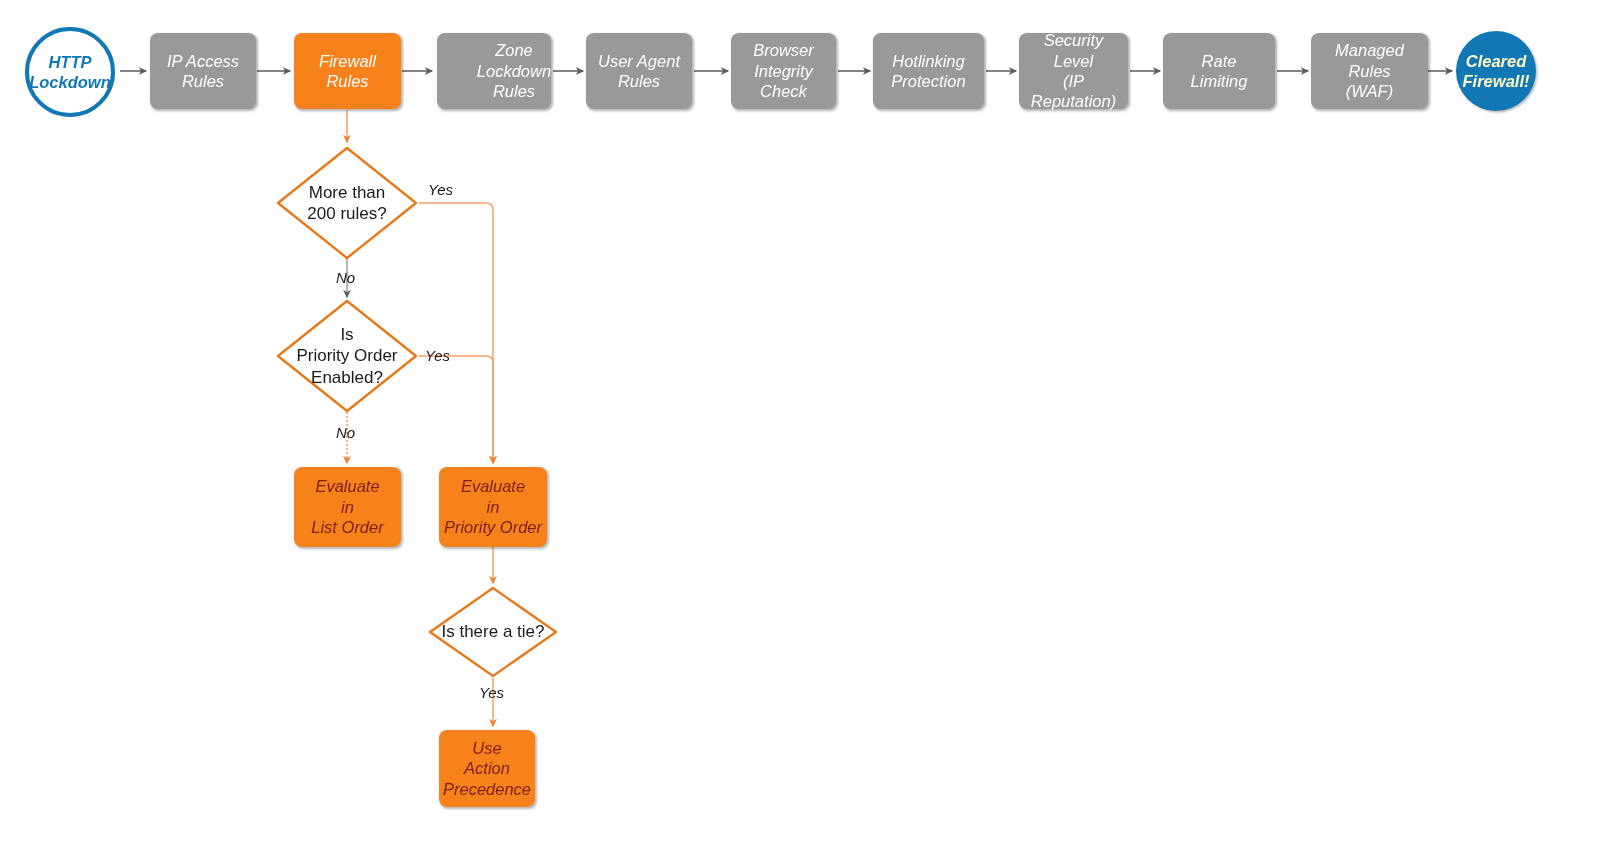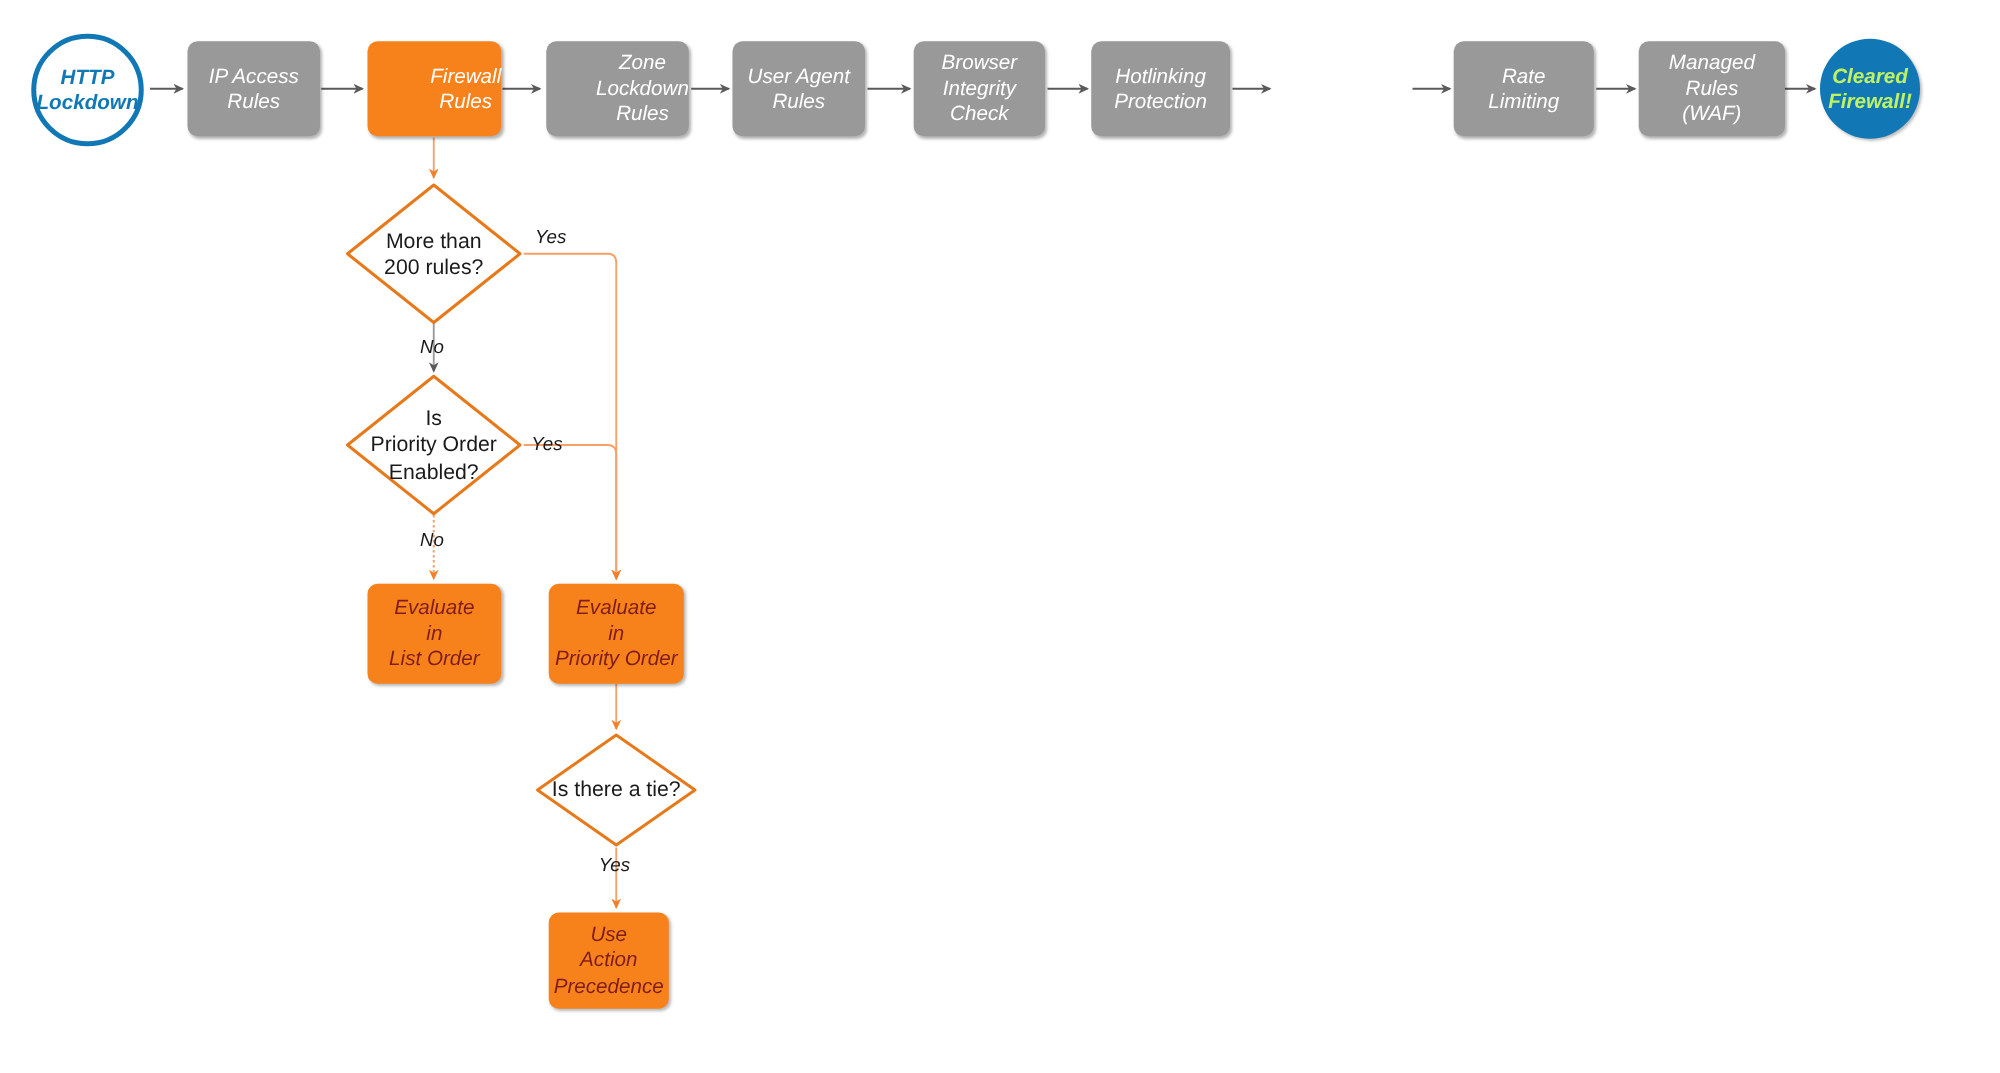--- a/index.html
+++ b/index.html
@@ -47,37 +47,37 @@
 
   
   .proc {
     border-radius: 8px;
     font-style: italic;
     font-size: 16.5px;
     color: #ffffff;
     box-shadow: 1.5px 1.5px 2.5px rgba(0,0,0,0.30);
   }
   .proc.grey  { background: #999999; }
-  .proc.orange{ background: #F7821B; justify-content: flex-end; }
+  .proc.orange{ background: #F7821B; }
 
   
   .circle {
     border-radius: 50%;
     font-style: italic;
     font-weight: bold;
     font-size: 16.5px;
   }
   .circle.outline {
     background: #ffffff;
     border: 4px solid #1278B5;
     color: #1278B5;
   }
   .circle.filled {
     background: #1278B5;
-    color: #bef264;
+    color: #fef9c3;
     box-shadow: 1.5px 1.5px 2.5px rgba(0,0,0,0.28);
   }
 
   
   .action {
     border-radius: 8px;
     background: #F7821B;
     color: #7f1d1d;
     font-style: italic;
     font-size: 16.5px;
@@ -192,20 +192,25 @@
     <span class="label">Browser
 Integrity
 Check</span>
   </div>
 
   <div class="node proc grey" style="left:873px; top:33px; width:111px; height:76px;">
     <span class="label">Hotlinking
 Protection</span>
   </div>
 
+  <div class="node proc grey" style="left:1019px; top:33px; width:109px; height:76px;">
+    <span class="label">Security
+Level
+(IP Reputation)</span>
+  </div>
 
   <div class="node proc grey" style="left:1163px; top:33px; width:112px; height:76px;">
     <span class="label">Rate
 Limiting</span>
   </div>
 
   <div class="node proc grey" style="left:1311px; top:33px; width:117px; height:76px;">
     <span class="label">Managed
 Rules
 (WAF)</span>

